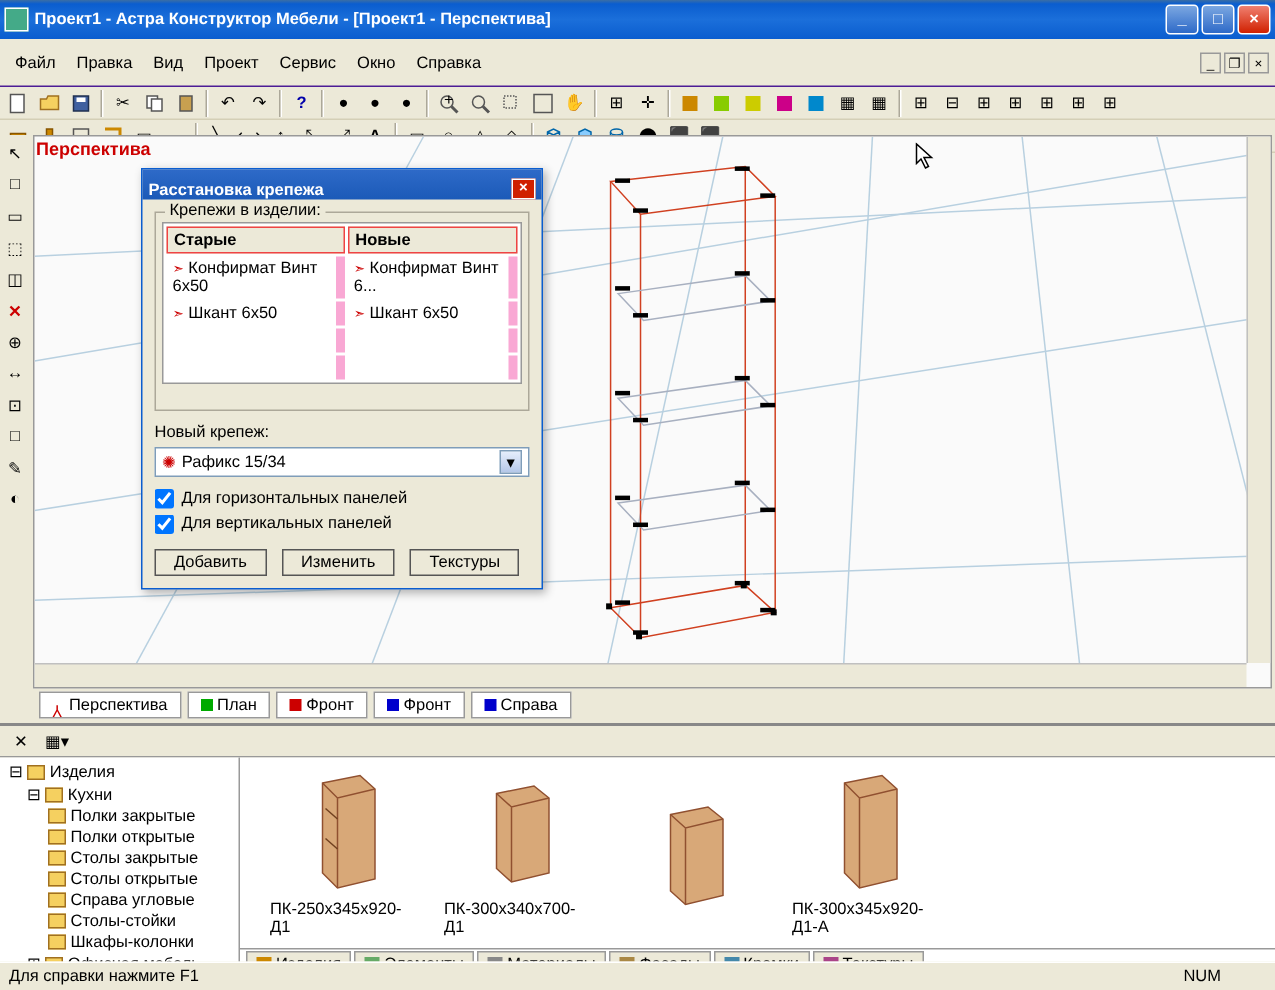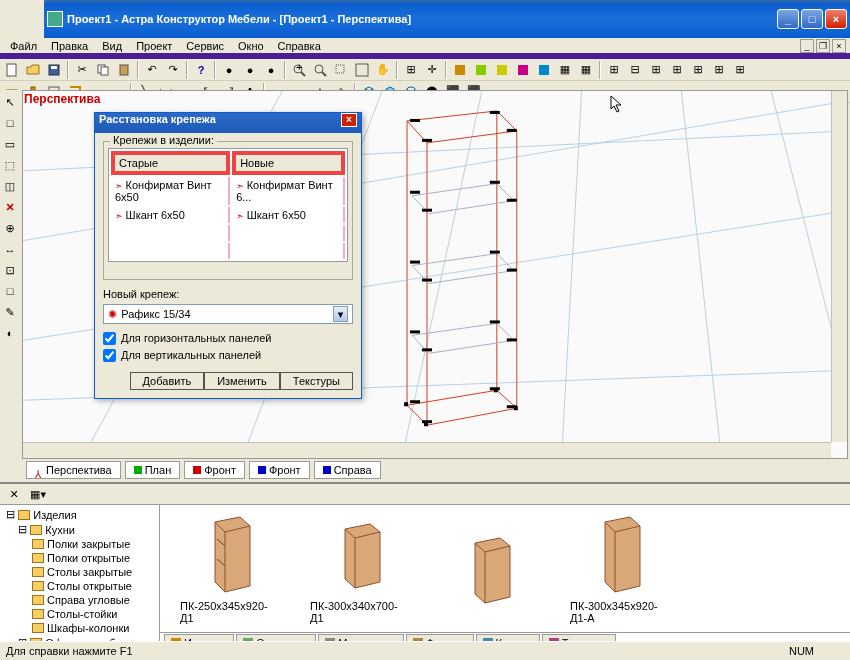--- a/index.html
+++ b/index.html
@@ -1,27 +1,27 @@
 <!DOCTYPE html>
 <html><head>
 <meta charset="utf-8">
 <style>
 * { margin: 0; padding: 0; box-sizing: border-box; font-family: Tahoma, sans-serif; font-size: 11px; }
 body { width: 850px; height: 660px; background: #ece9d8; overflow: hidden; position: relative; }
 
 
-.titlebar { height: 38px; background: linear-gradient(#3a6ea5, #0a5dcf 10%, #1b6fda 50%, #0a5dcf); display: flex; align-items: center; padding: 0 3px; color: #fff; font-weight: bold; margin-left: 44px; }
+.titlebar { height: 26px; background: linear-gradient(#3a6ea5, #0a5dcf 10%, #1b6fda 50%, #0a5dcf); display: flex; align-items: center; padding: 0 3px; color: #fff; font-weight: bold; }
 .titlebar .icon { width: 16px; height: 16px; margin-right: 4px; background: #4a8; border: 1px solid #fff; }
 .titlebar .spacer { flex: 1; }
 .winbtn { width: 22px; height: 20px; margin-left: 2px; border-radius: 3px; display: flex; align-items: center; justify-content: center; font-weight: bold; color: #fff; }
 .winbtn.min, .winbtn.max { background: linear-gradient(#7ba7e1, #2e6ac8); border: 1px solid #fff; }
 .winbtn.close { background: linear-gradient(#f08070, #d02000); border: 1px solid #fff; }
 
 
-.menubar { height: 21px; background: #ece9d8; padding: 0 4px; display: flex; align-items: center; gap: 2px; border-bottom: 6px solid #4c1d95; }
+.menubar { height: 32px; background: #ece9d8; padding: 0 4px; display: flex; align-items: center; gap: 2px; border-bottom: 1px solid #4c1d95; }
 .menubar span { padding: 2px 6px; }
 .menubar .docctl { margin-left: auto; display: flex; gap: 2px; }
 .docbtn { width: 14px; height: 14px; border: 1px solid #999; background: #ece9d8; font-size: 9px; line-height: 12px; text-align: center; }
 
 
 .toolbar-row { height: 22px; background: #ece9d8; display: flex; align-items: center; padding: 0 2px; border-bottom: 1px solid #d4cfb6; gap: 1px; }
 .tbtn { width: 20px; height: 20px; display: flex; align-items: center; justify-content: center; border: 1px solid transparent; }
 .tbtn svg { width: 14px; height: 14px; }
 .tsep { width: 2px; height: 18px; border-left: 1px solid #aca899; border-right: 1px solid #fff; margin: 0 2px; }
 
@@ -41,48 +41,48 @@
 
 .library { position: absolute; bottom: 20px; left: 0; right: 0; height: 158px; border-top: 2px solid #888; background: #ece9d8; display: flex; flex-direction: column; }
 .libbar { height: 22px; display: flex; align-items: center; gap: 4px; padding: 0 4px; }
 .libbody { flex: 1; display: flex; border-top: 1px solid #999; }
 .tree { width: 160px; background: #fff; border-right: 1px solid #999; overflow: auto; padding: 2px; }
 .tree-item { padding: 1px 0 1px 4px; display: flex; align-items: center; gap: 3px; white-space: nowrap; }
 .tree-item.l1 { padding-left: 16px; }
 .tree-item.l2 { padding-left: 30px; }
 .folder-ico { width: 12px; height: 10px; background: #f5d060; border: 1px solid #a07020; }
 .items { flex: 1; background: #fff; display: flex; flex-direction: column; }
-.thumbs { flex: 1; display: flex; gap: 30px; padding: 8px 20px; align-items: center; overflow: hidden; }
+.thumbs { flex: 1; display: flex; gap: 16px; padding: 8px 20px; align-items: center; overflow: hidden; }
 .thumb { display: flex; flex-direction: column; align-items: center; gap: 6px; width: 100px; }
 .cabinet { width: 50px; height: 80px; position: relative; }
 .libcat { height: 20px; border-top: 1px solid #999; display: flex; align-items: center; padding-left: 4px; gap: 2px; }
 .cattab { padding: 2px 6px; display: flex; align-items: center; gap: 3px; border: 1px solid #999; background: #ece9d8; }
 .cattab .ci { width: 10px; height: 10px; background: #4a8; }
 
 
 .statusbar { position: absolute; bottom: 0; left: 0; right: 0; height: 19px; background: #ece9d8; border-top: 1px solid #fff; display: flex; align-items: center; padding: 0 6px; }
 .statusbar .num { margin-left: auto; margin-right: 30px; }
 
 
 .dialog { position: absolute; top: 112px; left: 94px; width: 268px; background: #ece9d8; border: 1px solid #0a5dcf; box-shadow: 2px 2px 6px rgba(0,0,0,0.3); }
-.dlg-title { height: 20px; background: linear-gradient(#2e6ac8, #1b5ab8); color: #fff; font-weight: bold; display: flex; align-items: flex-start; padding: 0 4px; }
+.dlg-title { height: 20px; background: linear-gradient(#2e6ac8, #1b5ab8); color: #fff; font-weight: bold; display: flex; align-items: flex-end; padding: 0 4px; }
 .dlg-close { margin-left: auto; width: 16px; height: 14px; background: #d02000; border: 1px solid #fff; color: #fff; font-size: 10px; text-align: center; line-height: 12px; }
 .dlg-body { padding: 8px; }
 .group { border: 1px solid #aca899; padding: 6px 4px 17px; margin-bottom: 8px; position: relative; }
 .group-label { position: absolute; top: -8px; left: 6px; background: #ece9d8; padding: 0 3px; }
 .ftable { width: 100%; border: 1px solid #999; background: #fff; }
-.ftable th { text-align: left; padding: 2px 4px; background: #ece9d8; border: 4px solid #ef4444; font-weight: normal; }
-.ftable td { padding: 2px 4px; border-right: 2px solid #f9a8d4; }
+.ftable th { text-align: left; padding: 2px 4px; background: #ece9d8; border: 1px solid #ef4444; font-weight: bold; }
+.ftable td { padding: 2px 4px; border-right: 6px solid #f9a8d4; }
 .fi { color: #c00; margin-right: 3px; font-size: 9px; }
 .dlg-label { margin: 4px 0; }
 .combo { width: 100%; height: 20px; border: 1px solid #7f9db9; background: #fff; display: flex; align-items: center; padding: 0 4px; margin-bottom: 8px; }
 .combo .arrow { margin-left: auto; width: 15px; height: 16px; background: linear-gradient(#e6eefc, #b4c7e8); border: 1px solid #7f9db9; display: flex; align-items: center; justify-content: center; }
 .chk { display: flex; align-items: flex-start; gap: 5px; margin: 4px 0; }
 .chk input { width: 13px; height: 13px; }
-.dlg-btns { display: flex; gap: 0; justify-content: flex-end; margin-top: 10px; }
+.dlg-btns { display: flex; gap: 10px; justify-content: flex-start; margin-top: 10px; }
 .dlg-btns button { padding: 2px 12px; border: 1px solid #555; background: #ece9d8; font-size: 11px; }
 
 
 .cursor { position: absolute; top: 95px; left: 610px; pointer-events: none; }
 
 
 .vscroll { position: absolute; right: 0; top: 0; bottom: 16px; width: 16px; background: #ece9d8; border-left: 1px solid #c0c0c0; }
 .hscroll { position: absolute; left: 0; right: 16px; bottom: 0; height: 16px; background: #ece9d8; border-top: 1px solid #c0c0c0; }
 </style>
 </head>

